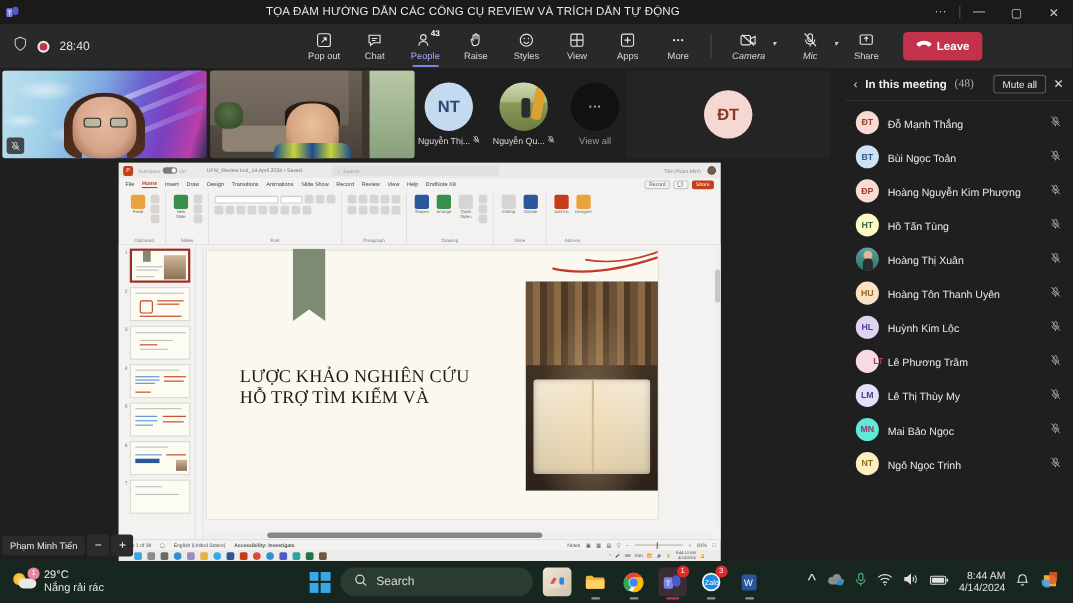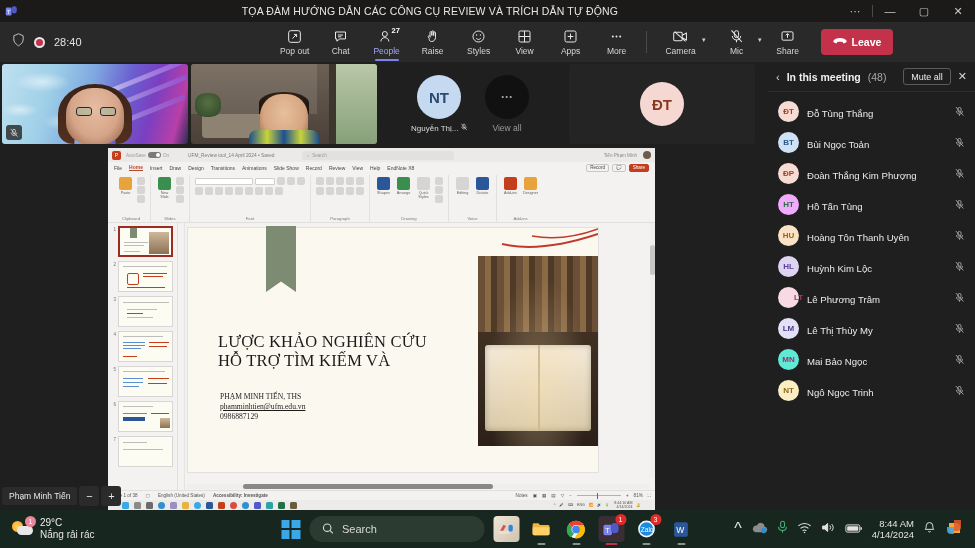--- a/index.html
+++ b/index.html
@@ -49,21 +49,21 @@
   .tool .lbl { color:#d6d6d6; font-size:8.5px; line-height:10px; white-space:nowrap; }
   .tool.active .lbl { color:#a6a9f8; }
   .tool.active::after {
     content:""; position:absolute; bottom:1px; left:6px; right:6px; height:2px;
     background:#7b83eb; border-radius:2px;
   }
   .badge-count {
     position:absolute; top:4px; left:23px; color:#fff; font-size:7.5px; font-weight:bold;
   }
   .tbar-divider { width:1px; height:22px; background:#4a4a4a; margin:0 6px; }
-  .tool.withchev { width:46px; }
+  .tool.withchev { width:46px;font-style:italic; }
   .chev { position:absolute; right:-2px; top:14px; color:#cfcfcf; font-size:7px; }
   .leave-btn {
     margin-left:10px; margin-right:10px; background:#c4314b; color:#fff; border-radius:4px;
     height:26px; display:flex; align-items:center; gap:5px; padding:0 12px;
     font-size:10.5px; font-weight:600;
   }
 
   
   .stage { position:absolute; top:62px; left:0; width:768px; height:448px; background:#1f1f1f; }
 
@@ -240,21 +240,21 @@
                padding:4px 7px; }
   .pres-btn { width:20px; height:20px; background:#2b2b2b; color:#e9e9e9; border-radius:3px;
               display:flex; align-items:center; justify-content:center; font-size:11px; }
 
   
   .panel { position:absolute; top:62px; right:0; width:207px; height:448px; background:#1f1f1f; }
   .panel-head { height:30px; display:flex; align-items:center; gap:7px; padding:0 8px;
                 border-bottom:1px solid #2e2e2e; }
   .panel-head .back { color:#d8d8d8; font-size:11px; }
   .panel-title { color:#f0f0f0; font-size:10.5px; font-weight:600; }
-  .panel-count { color:#a8a8a8; font-size:10.5px; font-weight:400; }
+  .panel-count { color:#a8a8a8; font-size:10.5px; font-weight:400;font-family:Liberation Serif, serif; }
   .mute-all { margin-left:auto; border:1px solid #5b5b5b; border-radius:3px; color:#eaeaea;
               font-size:9px; padding:2.5px 7px; }
   .panel-x { color:#d8d8d8; font-size:11px; }
   .plist { padding-top:4px; }
   .prow { height:31px; display:flex; align-items:center; gap:8px; padding:0 10px; }
   .pav { width:21px; height:21px; border-radius:50%; display:flex; align-items:center;
          justify-content:center; font-size:8px; font-weight:600; flex:none; }
   .pav.photo { background:linear-gradient(#8fa0b5,#5c6a7d); position:relative; overflow:hidden;}
   .pav.photo .f{position:absolute;left:50%;transform:translateX(-50%);bottom:0;width:9px;height:11px;background:#2b2b2b;border-radius:4px 4px 0 0;}
   .pav.photo .h{position:absolute;left:50%;transform:translateX(-50%);top:3px;width:8px;height:8px;border-radius:50%;background:#e0b898;}
@@ -343,21 +343,21 @@
         <span class="lbl">Chat</span>
       </div>
 
       <div class="tool active">
         <span class="ic">
           <svg width="15" height="15" viewBox="0 0 18 18" fill="none" stroke="#e8e8e8" stroke-width="1.2">
               <circle cx="7" cy="6" r="3"></circle>
               <path d="M2.2 15c0-2.9 2.2-4.6 4.8-4.6s4.8 1.7 4.8 4.6"></path>
             </svg>
         </span>
-        <span class="badge-count">27</span>
+        <span class="badge-count">43</span>
         <span class="lbl">People</span>
       </div>
 
       <div class="tool">
         <span class="ic">
           <svg width="15" height="15" viewBox="0 0 18 18" fill="none" stroke="#e8e8e8" stroke-width="1.2">
               <path d="M6 9V4.2a1.1 1.1 0 012.2 0V8m0-.4V3.3a1.1 1.1 0 012.2 0V8m0-.2V4.6a1.1 1.1 0 012.2 0V10c0 3-2 5-4.6 5S5 13.4 5 11.2L4 9.3a1 1 0 011.7-1L6.6 10"></path>
             </svg>
         </span>
         <span class="lbl">Raise</span>
@@ -490,20 +490,37 @@
             <div class="shirt2"></div>
         </div>
       </div>
 
       <div class="vtile t3">
         <div class="avtile-inner">
           <div class="av-cell">
             <div class="av-circle" style="background:#c5d9f0;color:#2a4a72;">NT</div>
             <div class="av-name">
               <span>Nguyễn Thị...</span>
+              <span>
+                <svg width="8" height="8" viewBox="0 0 18 18" fill="none" stroke="#d0d0d0" stroke-width="1.6">
+                    <rect x="6.5" y="2.4" width="5" height="8" rx="2.5"></rect>
+                    <path d="M4 8.4c0 2.8 2.2 4.8 5 4.8s5-2 5-4.8"></path>
+                    <path d="M3 1.6l12.4 14"></path>
+                  </svg>
+              </span>
+            </div>
+          </div>
+          <div class="av-cell">
+            <div class="av-photo">
+              <div class="p-sky"></div>
+                <div class="p-board"></div>
+                <div class="p-fig"></div>
+            </div>
+            <div class="av-name">
+              <span>Nguyễn Qu...</span>
               <span>
                 <svg width="8" height="8" viewBox="0 0 18 18" fill="none" stroke="#d0d0d0" stroke-width="1.6">
                     <rect x="6.5" y="2.4" width="5" height="8" rx="2.5"></rect>
                     <path d="M4 8.4c0 2.8 2.2 4.8 5 4.8s5-2 5-4.8"></path>
                     <path d="M3 1.6l12.4 14"></path>
                   </svg>
               </span>
             </div>
           </div>
           <div class="av-cell">
@@ -769,25 +786,20 @@
               </div>
               <div class="slide-ribbon-red">
                 <svg width="96" height="22" viewBox="0 0 96 22">
                     <path d="M0 16 C26 22 60 18 96 6" stroke="#c0392b" stroke-width="2" fill="none"></path>
                     <path d="M30 8 C52 12 74 9 96 1" stroke="#c0392b" stroke-width="1.5" fill="none"></path>
                   </svg>
               </div>
               <div class="slide-h1">
                 <div>LƯỢC KHẢO NGHIÊN CỨU</div>
                 <div>HỖ TRỢ TÌM KIẾM VÀ</div>
-              </div>
-              <div class="slide-sub">
-                <div>PHẠM MINH TIẾN, THS</div>
-                <div><a>phamminhtien@ufm.edu.vn</a></div>
-                <div>0986887129</div>
               </div>
             </div>
 
             <div class="scroll-v">
                 <i></i>
               </div>
             <div class="scroll-h">
                 <i></i>
               </div>
           </div>
@@ -860,21 +872,21 @@
       <span class="panel-title">In this meeting</span>
       <span class="panel-count">(48)</span>
       <span class="mute-all">Mute all</span>
       <span class="panel-x">✕</span>
     </div>
 
     <div class="plist">
 
       <div class="prow">
         <span class="pav" style="background:#f7dcd4;color:#a0402a;">ĐT</span>
-        <span><span class="pname">Đỗ Tùng Thắng</span></span>
+        <span><span class="pname">Đỗ Mạnh Thắng</span></span>
         <span class="pmic">
           <svg width="11" height="11" viewBox="0 0 18 18" fill="none" stroke="#b9b9b9" stroke-width="1.3">
               <rect x="6.5" y="2.4" width="5" height="8" rx="2.5"></rect>
               <path d="M4 8.4c0 2.8 2.2 4.8 5 4.8s5-2 5-4.8M9 13.2V16"></path>
               <path d="M3 1.6l12.4 14"></path>
             </svg>
         </span>
       </div>
 
       <div class="prow">
@@ -885,42 +897,56 @@
               <rect x="6.5" y="2.4" width="5" height="8" rx="2.5"></rect>
               <path d="M4 8.4c0 2.8 2.2 4.8 5 4.8s5-2 5-4.8M9 13.2V16"></path>
               <path d="M3 1.6l12.4 14"></path>
             </svg>
         </span>
       </div>
 
 
       <div class="prow">
         <span class="pav" style="background:#f7dcd4;color:#a0402a;">ĐP</span>
-        <span><span class="pname">Đoàn Thắng Kim Phượng</span></span>
+        <span><span class="pname">Hoàng Nguyễn Kim Phượng</span></span>
         <span class="pmic">
           <svg width="11" height="11" viewBox="0 0 18 18" fill="none" stroke="#b9b9b9" stroke-width="1.3">
               <rect x="6.5" y="2.4" width="5" height="8" rx="2.5"></rect>
               <path d="M4 8.4c0 2.8 2.2 4.8 5 4.8s5-2 5-4.8M9 13.2V16"></path>
               <path d="M3 1.6l12.4 14"></path>
             </svg>
         </span>
       </div>
 
       <div class="prow">
-        <span class="pav" style="background:#f0abfc;color:#2d6b43;">HT</span>
+        <span class="pav" style="background:#fef9c3;color:#2d6b43;">HT</span>
         <span><span class="pname">Hồ Tấn Tùng</span></span>
         <span class="pmic">
           <svg width="11" height="11" viewBox="0 0 18 18" fill="none" stroke="#b9b9b9" stroke-width="1.3">
               <rect x="6.5" y="2.4" width="5" height="8" rx="2.5"></rect>
               <path d="M4 8.4c0 2.8 2.2 4.8 5 4.8s5-2 5-4.8M9 13.2V16"></path>
               <path d="M3 1.6l12.4 14"></path>
             </svg>
         </span>
       </div>
 
+      <div class="prow">
+        <span class="pav photo green">
+            <span class="h"></span>
+            <span class="f"></span>
+          </span>
+        <span><span class="pname">Hoàng Thị Xuân</span></span>
+        <span class="pmic">
+          <svg width="11" height="11" viewBox="0 0 18 18" fill="none" stroke="#b9b9b9" stroke-width="1.3">
+              <rect x="6.5" y="2.4" width="5" height="8" rx="2.5"></rect>
+              <path d="M4 8.4c0 2.8 2.2 4.8 5 4.8s5-2 5-4.8M9 13.2V16"></path>
+              <path d="M3 1.6l12.4 14"></path>
+            </svg>
+        </span>
+      </div>
 
       <div class="prow">
         <span class="pav" style="background:#fae3c4;color:#9a6420;">HU</span>
         <span><span class="pname">Hoàng Tôn Thanh Uyên</span></span>
         <span class="pmic">
           <svg width="11" height="11" viewBox="0 0 18 18" fill="none" stroke="#b9b9b9" stroke-width="1.3">
               <rect x="6.5" y="2.4" width="5" height="8" rx="2.5"></rect>
               <path d="M4 8.4c0 2.8 2.2 4.8 5 4.8s5-2 5-4.8M9 13.2V16"></path>
               <path d="M3 1.6l12.4 14"></path>
             </svg>

